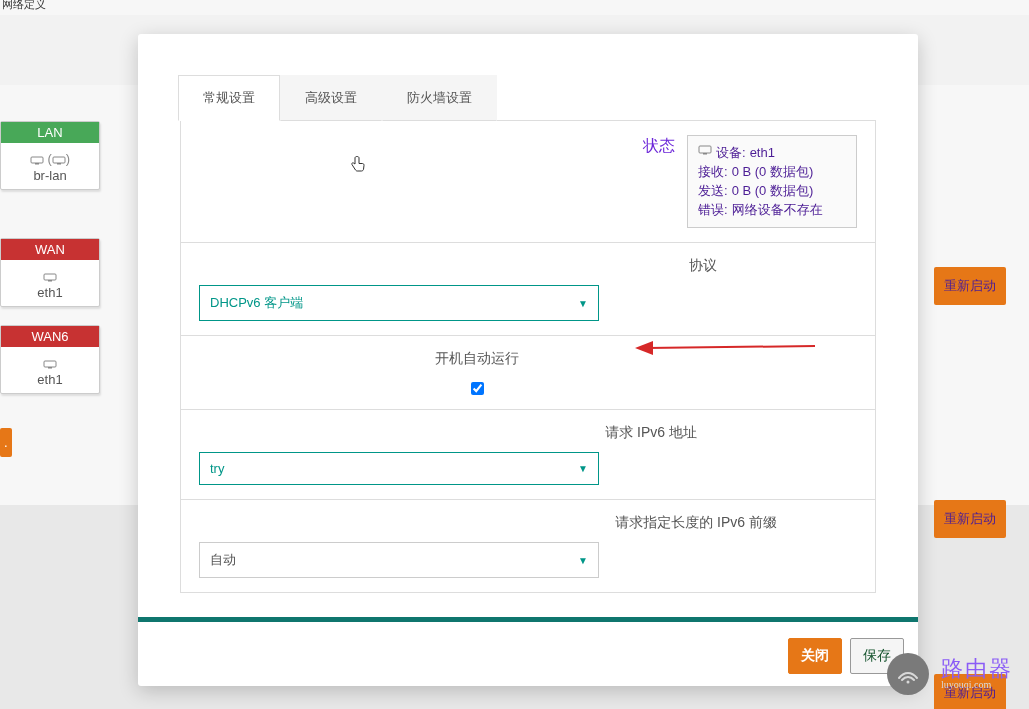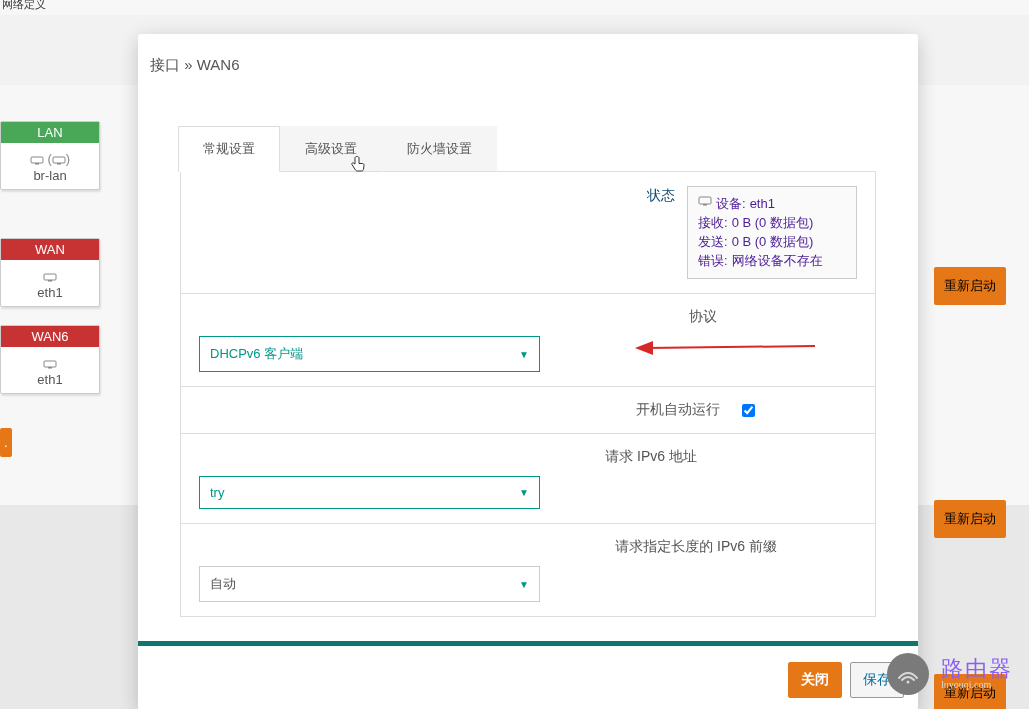--- a/index.html
+++ b/index.html
@@ -76,21 +76,21 @@
       color: #888;
       padding: 2px 0;
     }
     .row-lan { top: 121px; }
     .row-wan { top: 238px; }
     .row-wan6 { top: 325px; }
     .restart-btn {
       position: absolute;
       right: 23px;
       background: #e67717;
-      color: #000000;
+      color: #4c1d95;
       border: none;
       padding: 10px 10px;
       font-size: 13px;
       border-radius: 2px;
       cursor: pointer;
     }
     .tiny-btn {
       position: absolute;
       left: 0;
       top: 428px;
@@ -161,40 +161,40 @@
     }
     .status-row {
       display: flex;
       align-items: flex-start;
       justify-content: flex-end;
       gap: 12px;
       padding: 14px 18px 14px 18px;
       border-bottom: 1px solid #ddd;
     }
     .status-label {
-      color: #0c4a6e;
-      font-size: 14px;
+      color: #6d28d9;
+      font-size: 16px;
       padding-top: 1px;
     }
     .status-box {
       border: 1px solid #ccc;
       background: #fafafa;
       padding: 8px 10px;
       font-size: 13px;
       color: #4c1d95;
       line-height: 1.45;
       width: 170px;
     }
     .status-line {
       display: flex;
       gap: 4px;
     }
     .select-wrap {
       position: relative;
-      width: 341px;
+      width: 400px;
     }
     .select {
       width: 100%;
       border: 1px solid #009688;
       padding: 8px 10px;
       font-size: 13px;
       color: #009688;
       background: #fff;
       cursor: pointer;
       display: flex;
@@ -209,42 +209,43 @@
       border: 1px solid #ccc;
       color: #555;
     }
     .select-gray .select-caret {
       color: #555;
     }
     .checkbox-row {
       display: flex;
       align-items: center;
       justify-content: flex-end;
-      gap: 22px;
+      gap: 14px;
       padding: 14px 120px 14px 18px;
       border-bottom: 1px solid #ddd;
+      flex-direction: column;
     }
     .checkbox-label {
       font-size: 14px;
       color: #555;
     }
     .modal-footer {
       display: flex;
       justify-content: flex-end;
       gap: 8px;
       padding: 16px 14px 0 14px;
       border-top: 5px solid #0f766e;
       margin-top: 24px;
     }
     .footer-btn {
       padding: 8px 12px;
       font-size: 14px;
       border: 1px solid #999;
       background: #f5f5f5;
-      color: #0369a1;
+      color: #14532d;
       border-radius: 2px;
       cursor: pointer;
     }
     .footer-btn.primary {
       background: #e67717;
       border-color: #e67717;
       color: #fff;
       font-weight: bold;
     }
     .arrow {
@@ -355,23 +356,20 @@
       </div>
       <div>eth1</div>
     </div>
   </div>
   <button class="restart-btn" style="top:349px;">重新启动</button>
 </div>
 
 <button class="tiny-btn">.</button>
 
 <div class="modal">
-  <div class="breadcrumb">
-    <span>接口</span><span> » </span><span>WAN6</span>
-  </div>
 
   <div class="tabs">
     <div class="tab active">常规设置</div>
     <div class="tab">高级设置</div>
     <div class="tab">防火墙设置</div>
   </div>
 
   <div class="form-area">
 
     <div class="status-row">

